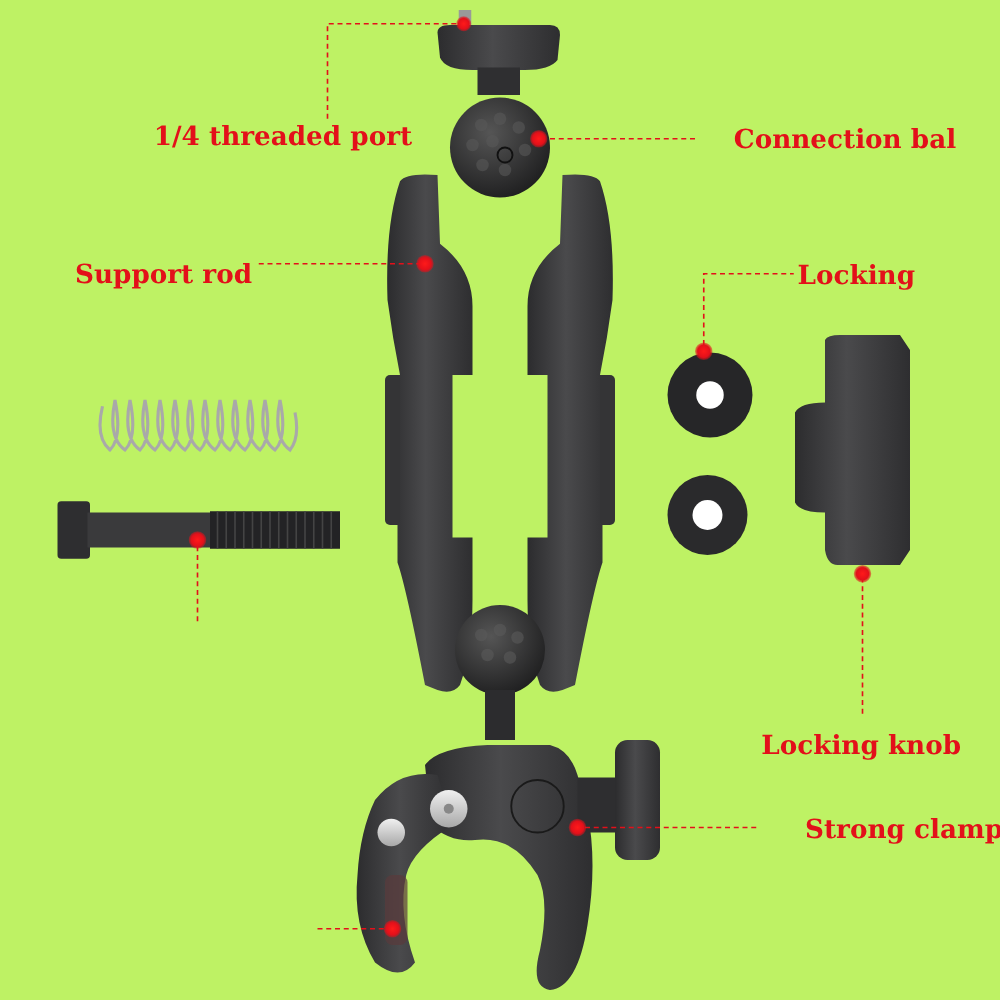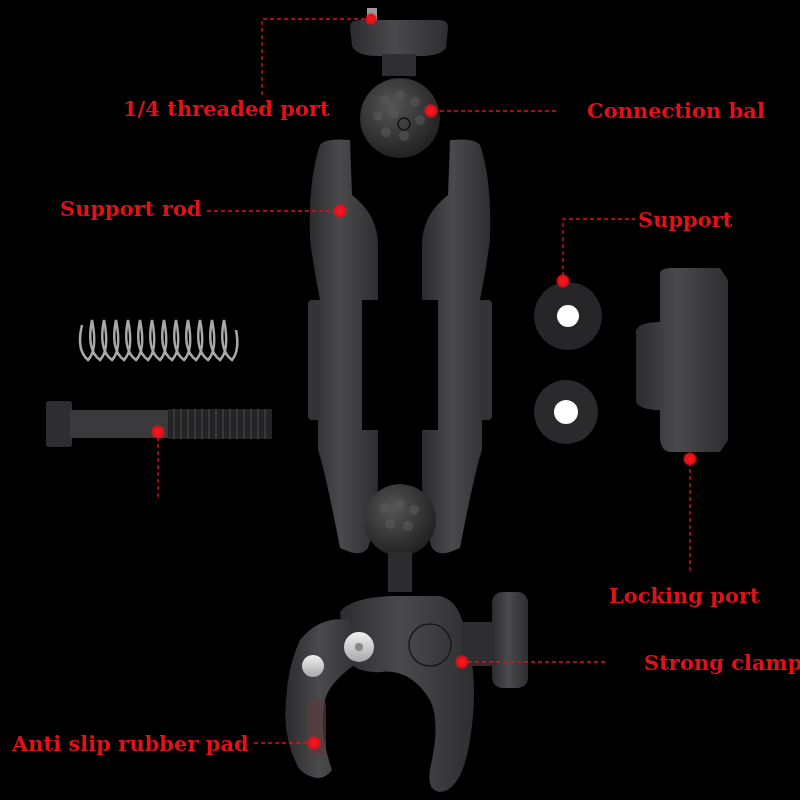--- a/index.html
+++ b/index.html
@@ -1,16 +1,16 @@
 <!DOCTYPE html>
 <html><head>
 <meta charset="utf-8">
 <style>
   html, body { margin: 0; padding: 0; background: #ffffff; }
-  .canvas { position: relative; width: 800px; height: 800px; background: #000000; overflow: hidden; }
+  .canvas { position: relative; width: 800px; height: 800px; background: #bef264; overflow: hidden; }
   .label {
     position: absolute;
     font-family: "DejaVu Serif", "Liberation Serif", serif;
     font-weight: bold;
     color: #e3101a;
     font-size: 21px;
     white-space: nowrap;
     line-height: 1;
   }
   svg.art { position: absolute; left: 0; top: 0; }
@@ -153,19 +153,18 @@
       <circle cx="563" cy="281" r="7" fill="url(#dot)"></circle>
       <circle cx="158" cy="432" r="7" fill="url(#dot)"></circle>
       <circle cx="690" cy="459" r="7" fill="url(#dot)"></circle>
       <circle cx="462" cy="662" r="7" fill="url(#dot)"></circle>
       <circle cx="314" cy="743" r="7" fill="url(#dot)"></circle>
     </g>
   </svg>
 
   <div class="label" style="left:123px; top:98px;">1/4 threaded port</div>
   <div class="label" style="left:567px; top:100px;margin-left:20px;">Connection bal</div>
-  <div class="label" style="left:60px; top:198px;text-align:right;">Support rod</div>
-  <div class="label" style="left:638px; top:209px;">Support</div>
-  <div class="label" style="left:609px; top:585px;">Locking port</div>
+  <div class="label" style="left:60px; top:208px;text-align:right;">Support rod</div>
+  <div class="label" style="left:638px; top:209px;">Locking</div>
+  <div class="label" style="left:609px; top:585px;">Locking knob</div>
   <div class="label" style="left:644px; top:652px;text-align:center;">Strong clamp</div>
-  <div class="label" style="left:12px; top:733px;">Anti slip rubber pad</div>
 
 </div>
 
 </body></html>

